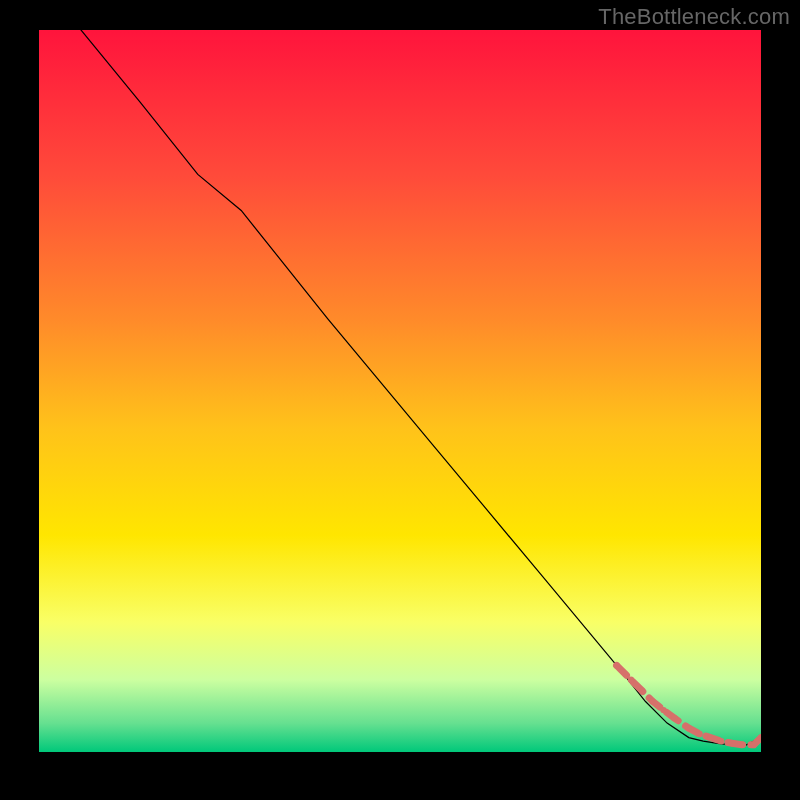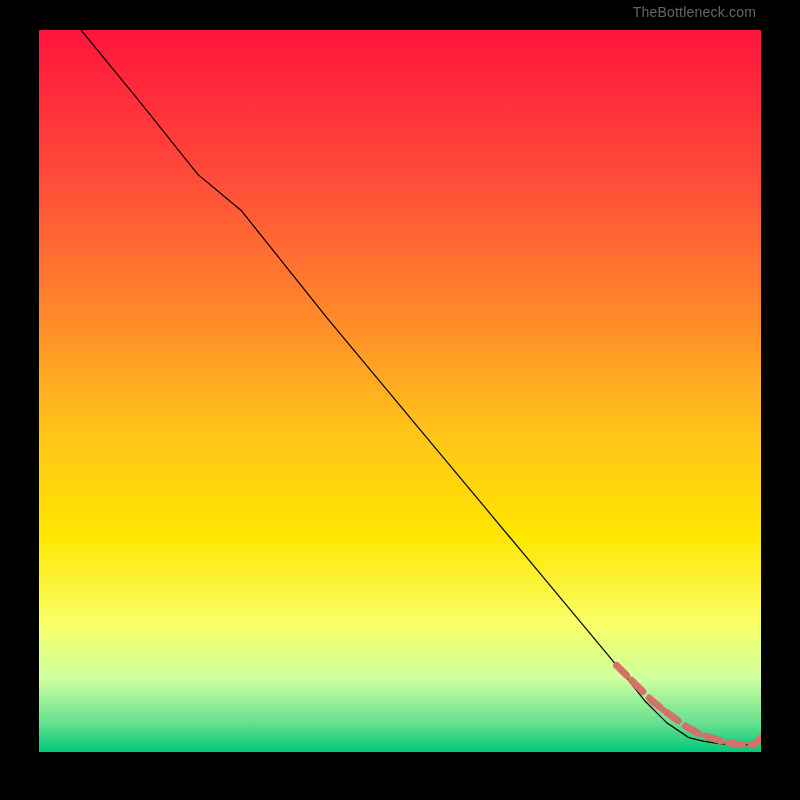--- a/index.html
+++ b/index.html
@@ -13,23 +13,23 @@
   }
   .outer {
     position: relative;
     width: 800px;
     height: 800px;
     background: #000;
   }
   .watermark {
     position: absolute;
     top: 4px;
-    right: 44px;
+    right: 10px;
     color: #666;
-    font-size: 14px;
+    font-size: 22px;
     font-weight: 500;
     letter-spacing: 0.2px;
   }
   .plot {
     position: absolute;
     left: 39px;
     top: 30px;
     width: 722px;
     height: 722px;
   }

